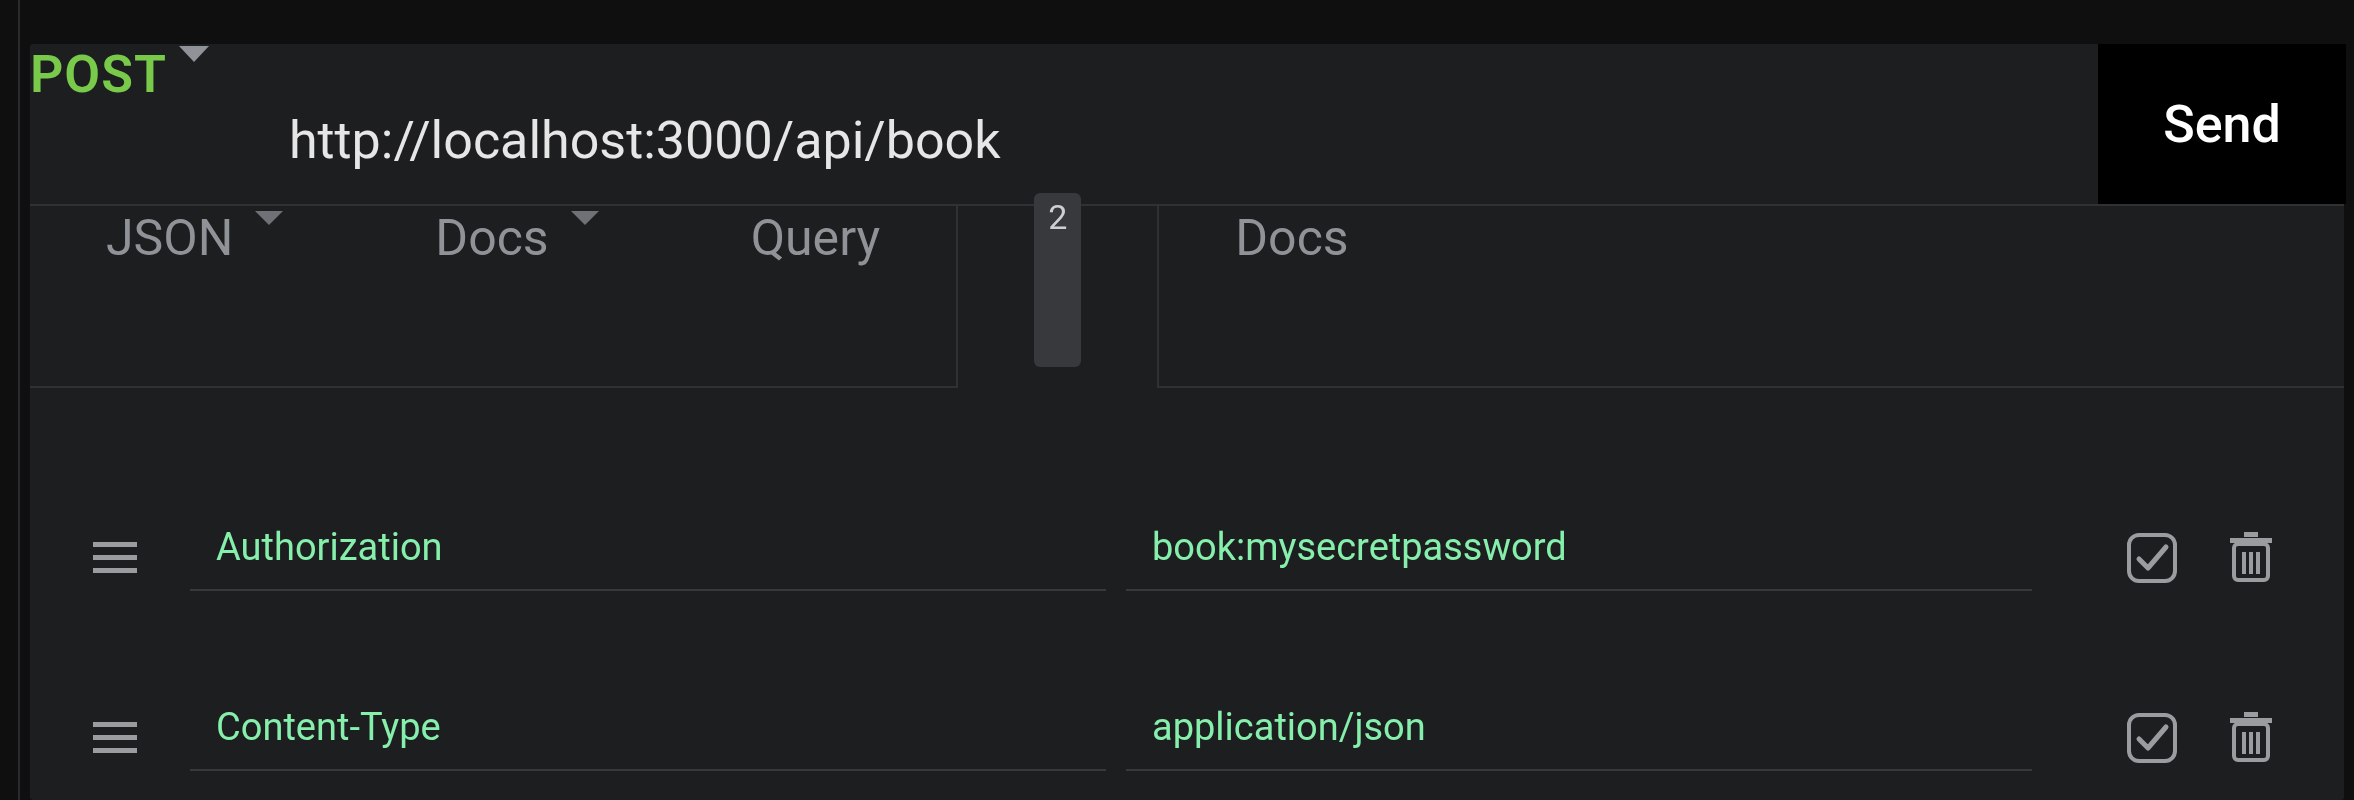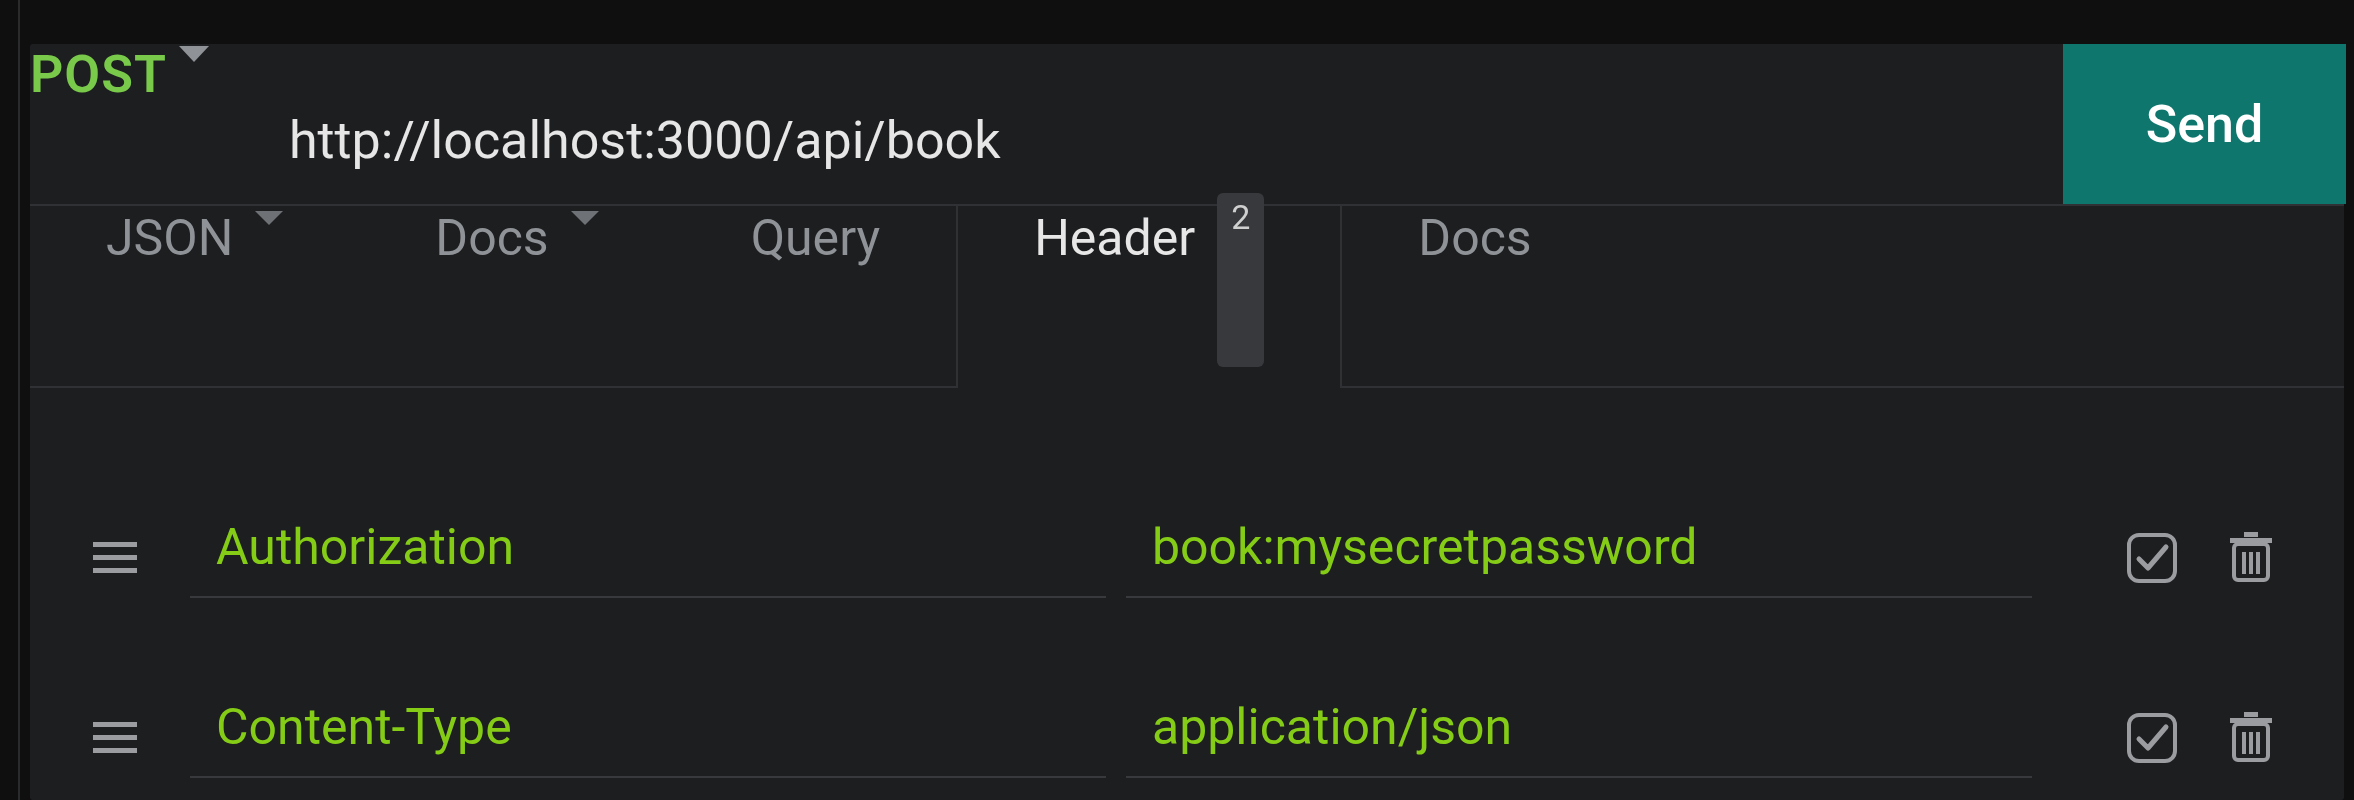--- a/index.html
+++ b/index.html
@@ -70,22 +70,22 @@
     padding-left: 40px;
     font-size: 52px;
     font-weight: 400;
     color: #e6e6e6;
     white-space: nowrap;
     overflow: hidden;
     margin-top: 32px;
   }
 
   .send-btn {
-    width: 283px;
-    background: #0f766e;
+    width: 248px;
+    background: #000000;
     color: #ffffff;
     font-size: 52px;
     font-weight: 500;
     display: flex;
     align-items: center;
     justify-content: center;
     cursor: pointer;
     margin-right: -2px;
   }
 
@@ -144,22 +144,22 @@
   .drag-handle {
     width: 70px;
     display: flex;
     align-items: center;
     justify-content: center;
     cursor: grab;
   }
   .drag-handle svg { display:block; }
 
   .kv-field {
-    font-size: 50px;
-    color: #84cc16;
+    font-size: 38px;
+    color: #86efac;
     padding: 0 20px 20px 26px;
     border-bottom: 2px solid #37393c;
     white-space: nowrap;
     overflow: hidden;
   }
   .key-field  { width: 870px; margin-left: 40px; margin-right: 20px; }
   .val-field  { width: 860px; margin-right: 30px; }
 
   .row-icons {
     display: flex;
@@ -217,21 +217,20 @@
               <polygon points="0,2 28,2 14,16" fill="#6e7175"></polygon>
             </svg>
         </span>
       </div>
 
       <div class="tab">
         <span>Query</span>
       </div>
 
       <div class="tab active">
-        <span>Header</span>
         <span class="badge">2</span>
       </div>
 
       <div class="tab">
         <span>Docs</span>
       </div>
     </div>
 
     <div class="headers-area">
 

